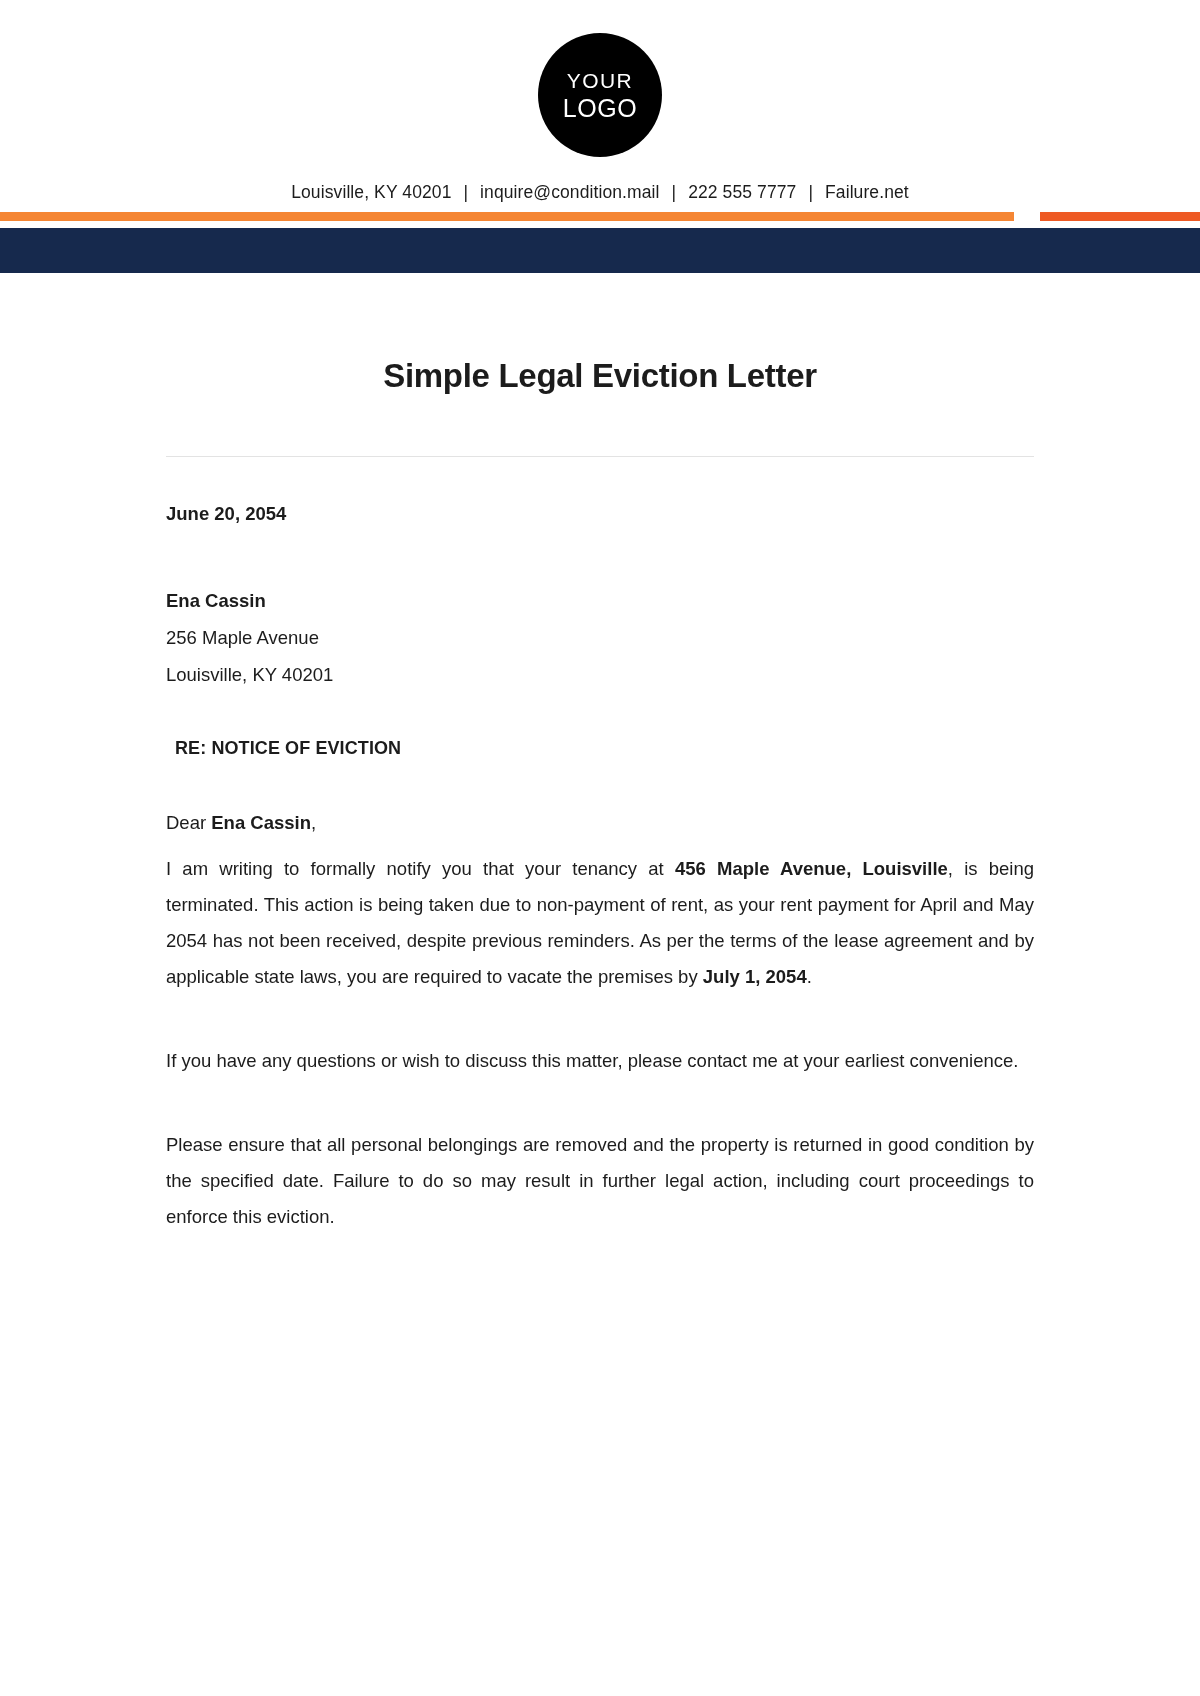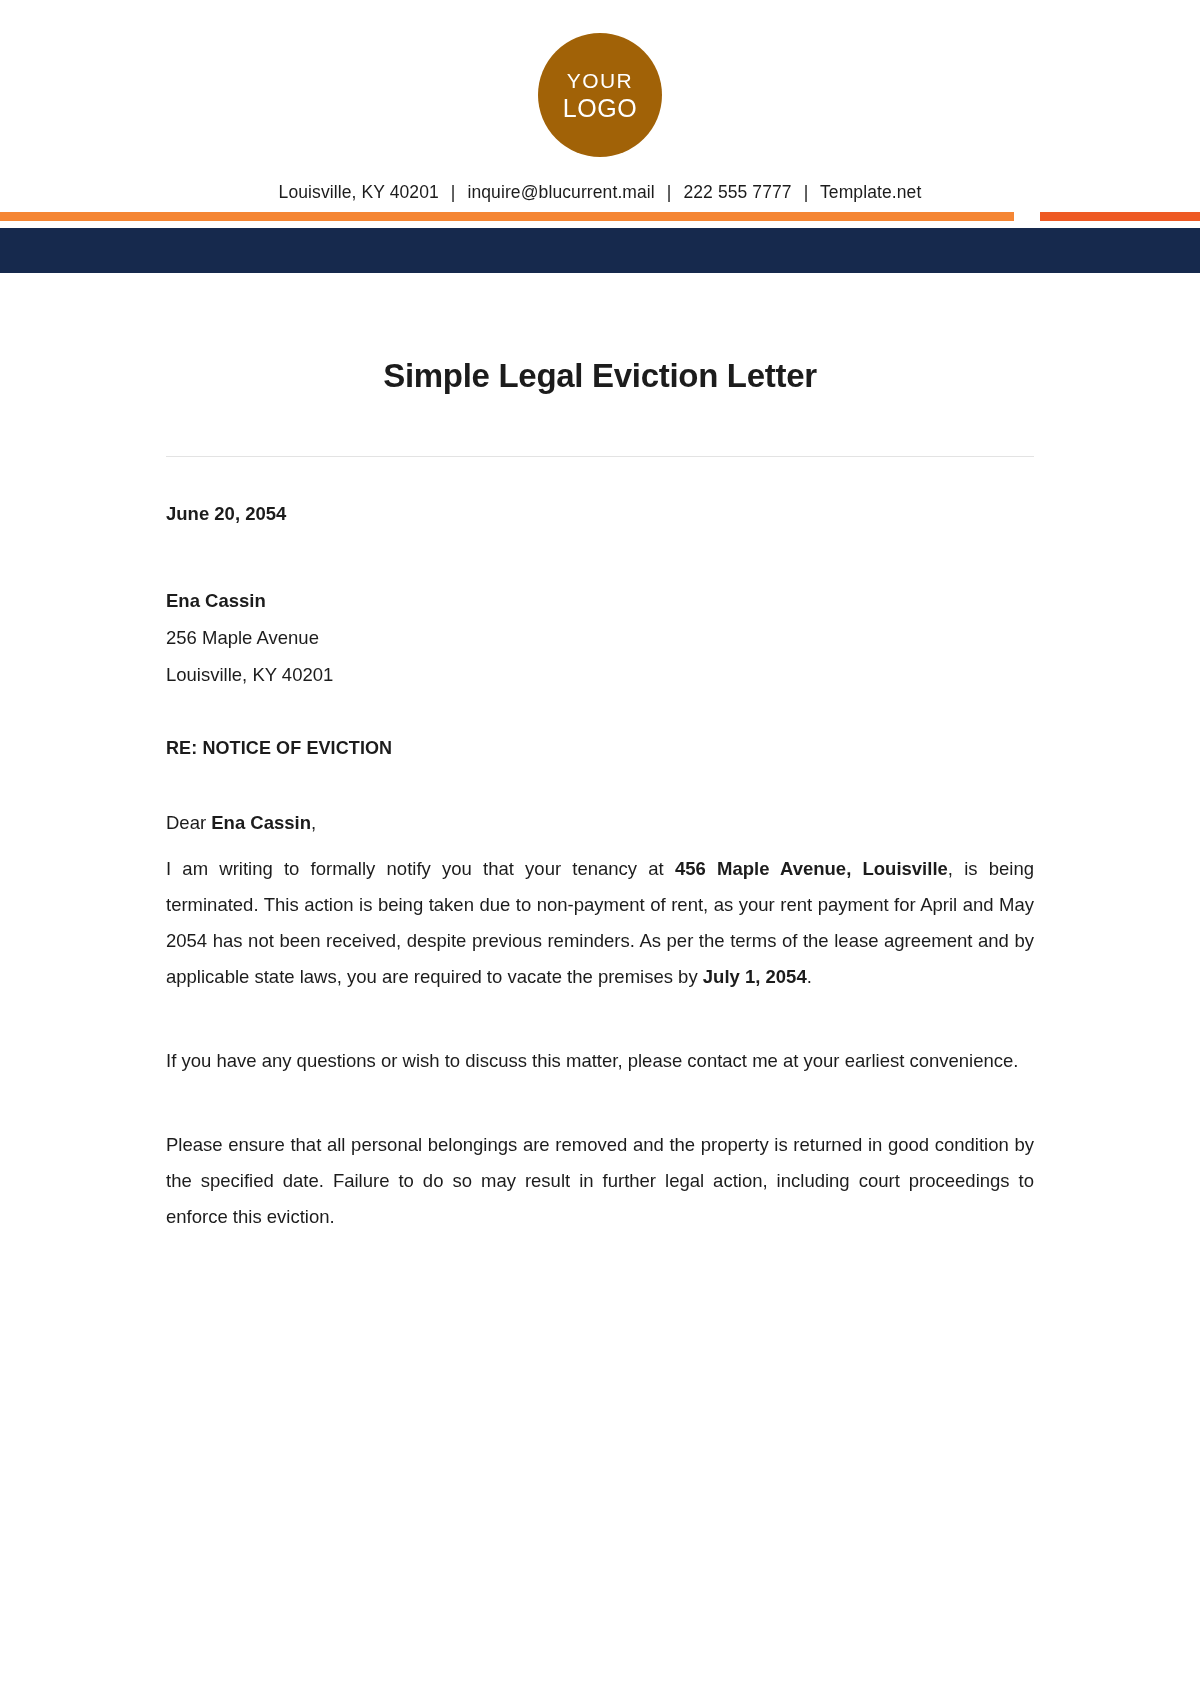--- a/index.html
+++ b/index.html
@@ -28,21 +28,21 @@
     left: 0;
     top: 33px;
     width: 1200px;
     display: flex;
     justify-content: center;
   }
   .logo-circle {
     width: 124px;
     height: 124px;
     border-radius: 50%;
-    background: #a16207;
+    background: #000000;
     display: flex;
     flex-direction: column;
     align-items: center;
     justify-content: center;
     line-height: 1;
   }
   .logo-top {
     color: #ffffff;
     font-size: 21px;
     letter-spacing: 1.4px;
@@ -148,20 +148,21 @@
   .recipient-street,
   .recipient-city {
     font-weight: 400;
   }
 
   .re-line {
     margin-top: 46px;
     font-weight: 700;
     font-size: 18px;
     letter-spacing: 0.1px;
+    margin-left: 9px;
   }
 
   .salutation {
     margin-top: 57px;
     font-weight: 400;
   }
   .salutation b { font-weight: 700; }
 
   .para {
     margin-top: 48px;
@@ -180,25 +181,25 @@
   <div class="logo-wrap">
     <div class="logo-circle">
       <span class="logo-top">YOUR</span>
       <span class="logo-bottom">LOGO</span>
     </div>
   </div>
 
   <div class="contact-line">
     <span>Louisville, KY 40201</span>
     <span class="contact-sep">|</span>
-    <span>inquire@blucurrent.mail</span>
+    <span>inquire@condition.mail</span>
     <span class="contact-sep">|</span>
     <span>222 555 7777</span>
     <span class="contact-sep">|</span>
-    <span>Template.net</span>
+    <span>Failure.net</span>
   </div>
 
   <div class="bar-orange-left"></div>
   <div class="bar-orange-right"></div>
   <div class="bar-navy"></div>
 </div>
 
 <div class="doc">
 
   <h1 class="doc-title">Simple Legal Eviction Letter</h1>

